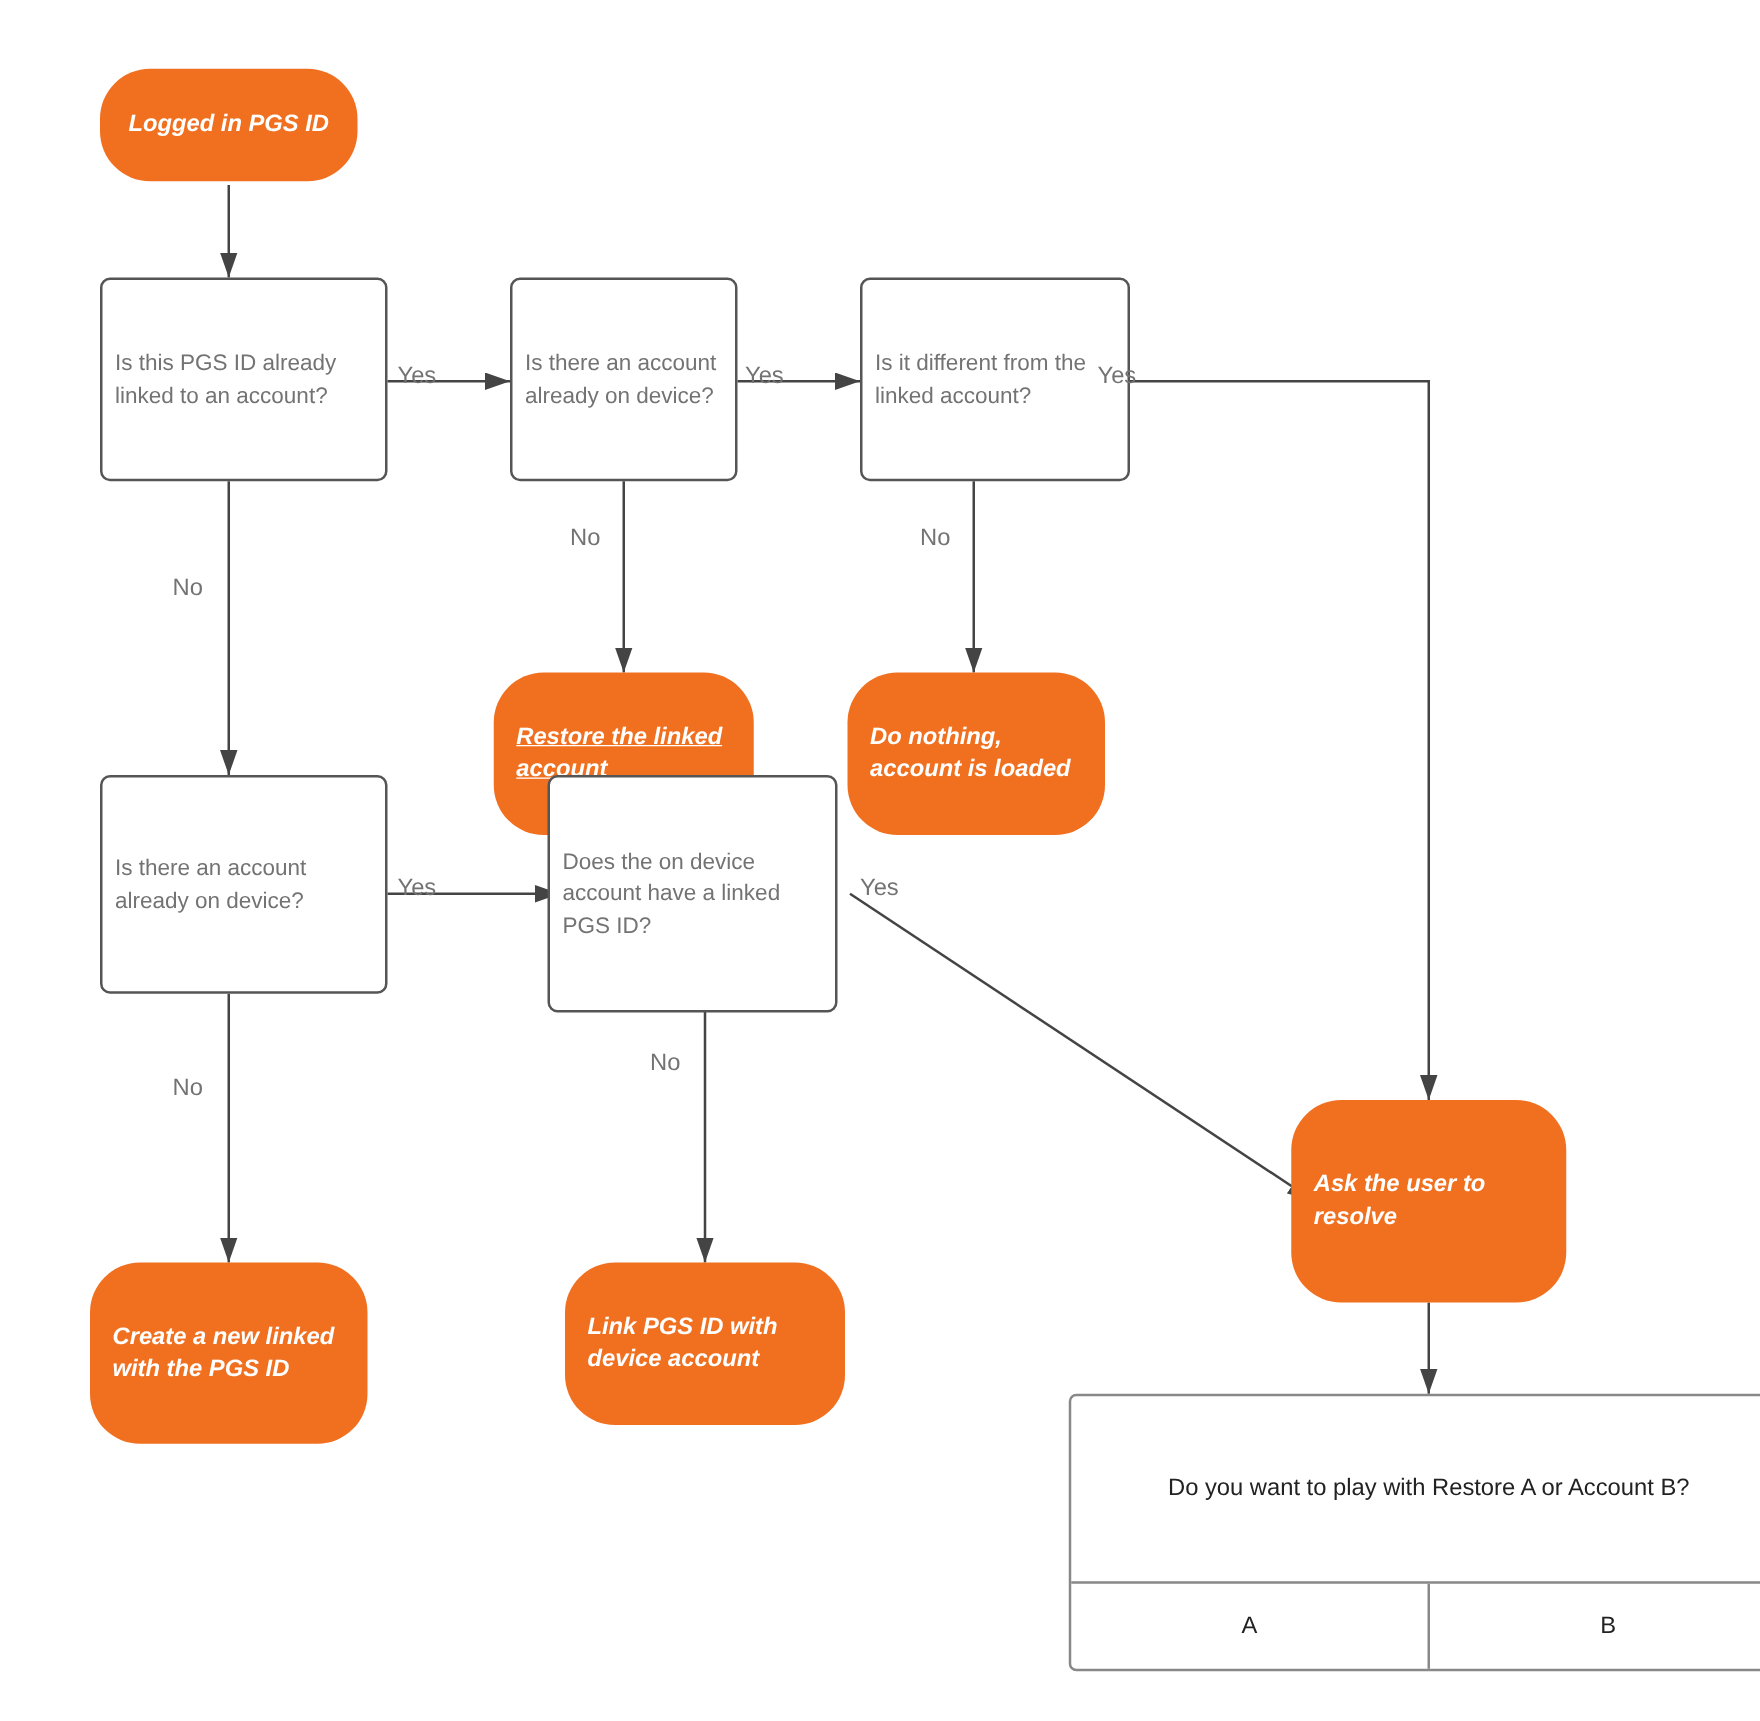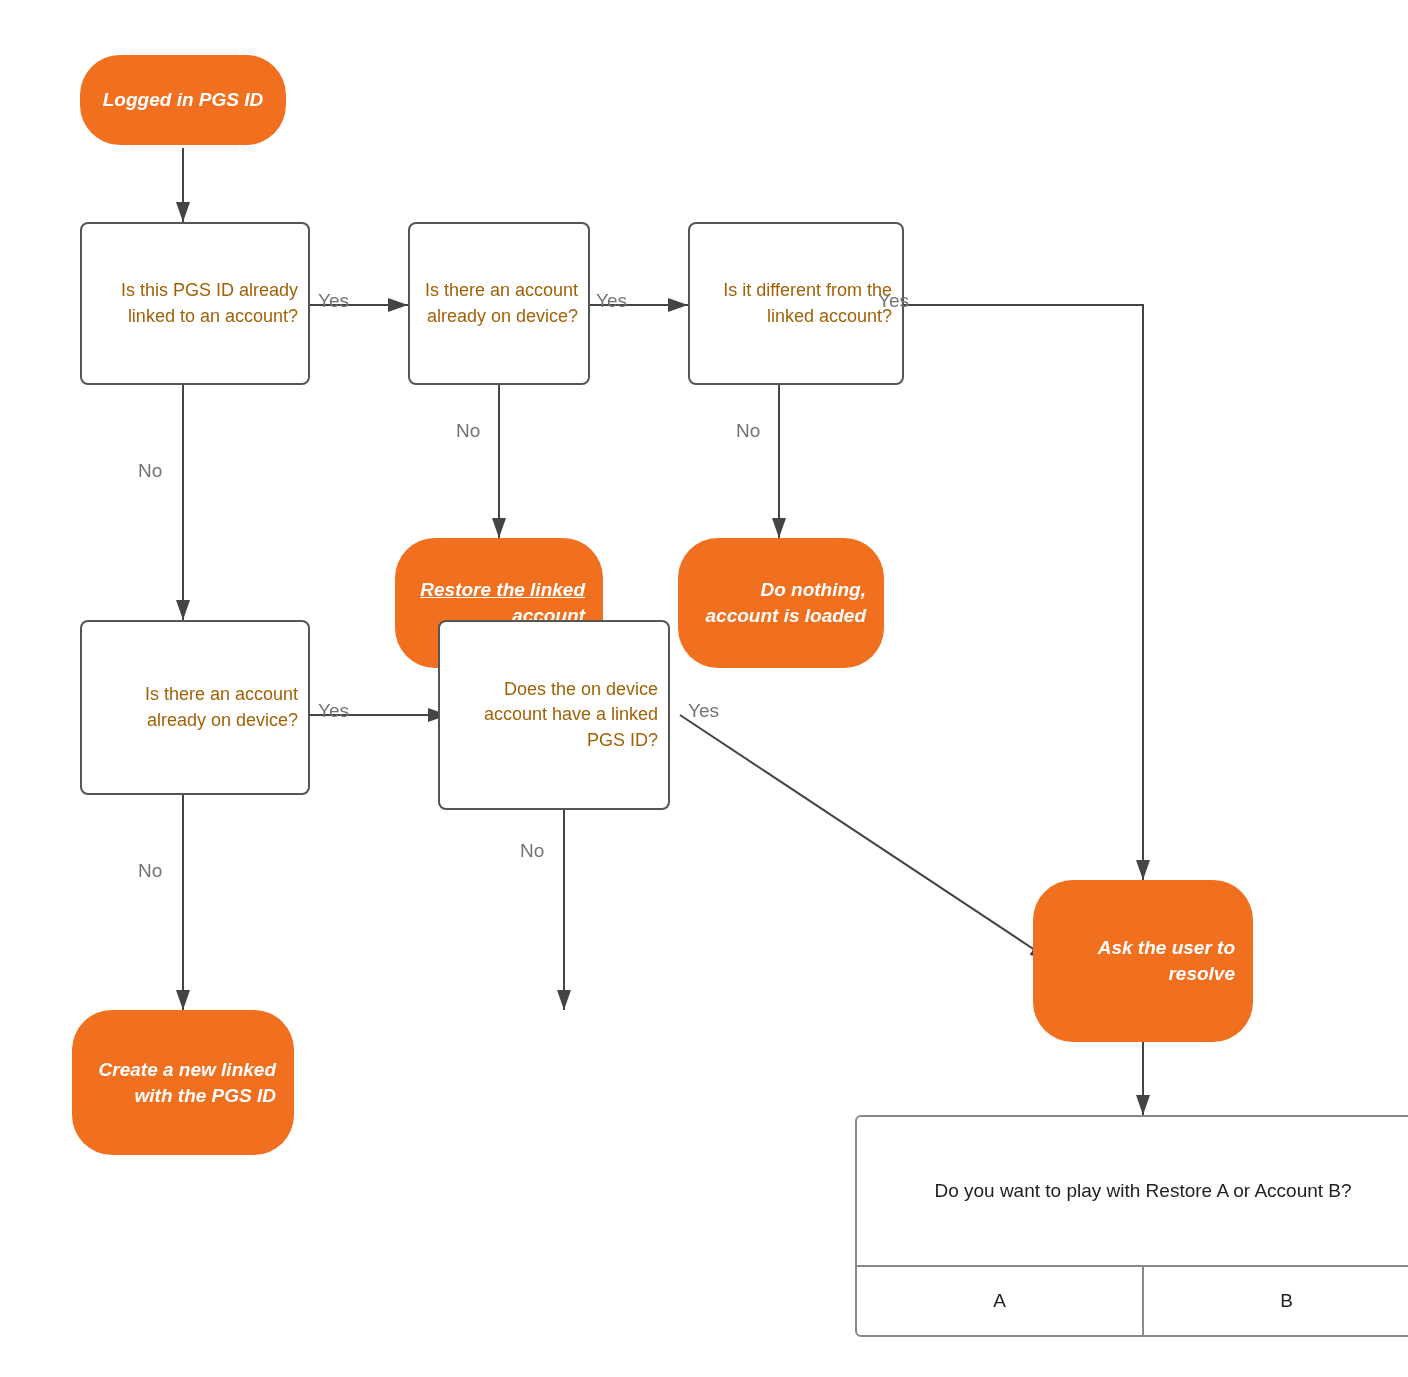--- a/index.html
+++ b/index.html
@@ -14,28 +14,28 @@
       position: relative;
       width: 1408px;
       height: 1377px;
       background: #fff;
     }
     .node {
       position: absolute;
       display: flex;
       align-items: center;
       justify-content: center;
-      text-align: right;
+      text-align: left;
     }
     .node-diamond {
       background: #fff;
       border: 2px solid #555;
       border-radius: 8px;
       font-size: 18px;
-      color: #a16207;
+      color: #737373;
       line-height: 1.4;
       padding: 10px;
     }
     .node-rounded {
       background: #f07020;
       border-radius: 40px;
       font-size: 19px;
       color: #fff;
       font-style: italic;
       font-weight: 600;
@@ -130,20 +130,23 @@
   </div>
 
   <div class="node node-diamond" style="left:438px; top:620px; width:232px; height:190px;">
     <span>Does the on device account have a linked PGS ID?</span>
   </div>
 
   <div class="node node-rounded" style="left:72px; top:1010px; width:222px; height:145px;">
     <span>Create a new linked with the PGS ID</span>
   </div>
 
+  <div class="node node-rounded" style="left:452px; top:1010px; width:224px; height:130px;">
+    <span>Link PGS ID with device account</span>
+  </div>
 
   <div class="node node-rounded" style="left:1033px; top:880px; width:220px; height:162px;">
     <span>Ask the user to resolve</span>
   </div>
 
   <div style="position:absolute; left:855px; top:1115px; width:576px; height:222px; border:2px solid #888; border-radius:6px; background:#fff; display:flex; flex-direction:column;">
     <div style="flex:1; display:flex; align-items:center; justify-content:center; text-align:center; padding:14px; font-size:19px; color:#222; border-bottom:2px solid #888;">
       <span>Do you want to play with Restore A or Account B?</span>
     </div>
     <div style="display:flex; flex:0 0 68px;">

